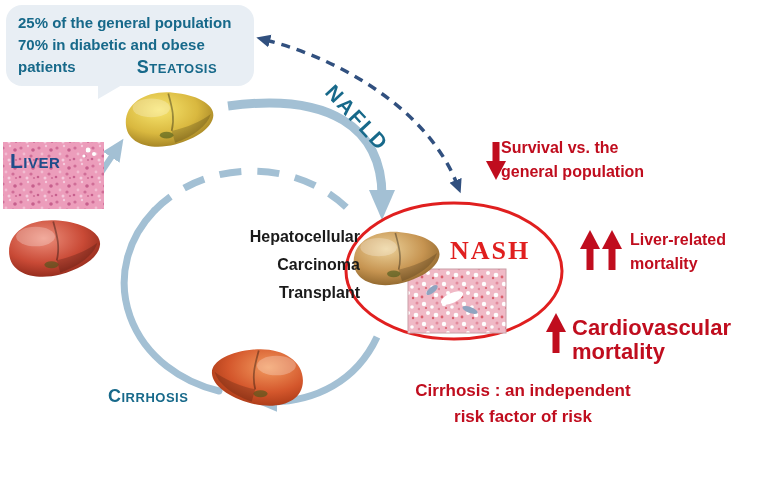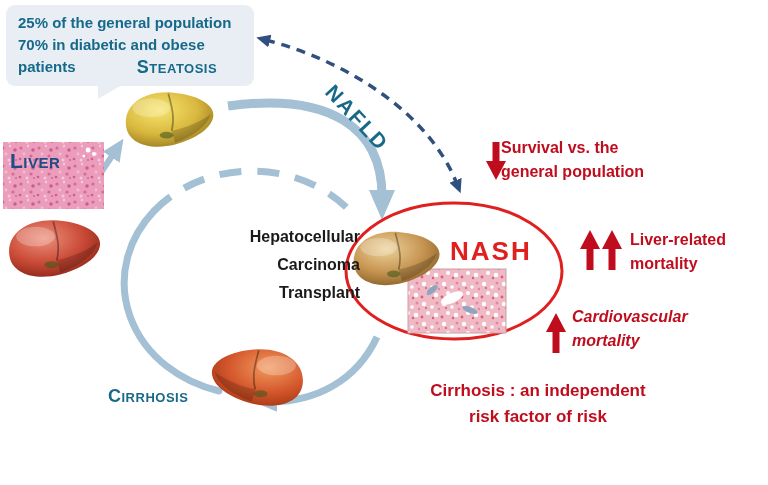--- a/index.html
+++ b/index.html
@@ -5,43 +5,43 @@
   html,body{margin:0;padding:0;background:#fff;}
   #stage{
     position:relative;width:768px;height:485px;background:#ffffff;overflow:hidden;
     font-family:"Liberation Sans",sans-serif;font-weight:bold;
   }
   #arrows{position:absolute;left:0;top:0;}
   .abs{position:absolute;}
   .smallcaps{font-variant:small-caps;}
   .teal{color:var(--teal);}
   .navy{color:var(--navy);}
-  .red{color:var(--red);}
+  .red{color:var(--red);font-family:Liberation Serif, serif;}
   .darkred{color:var(--dark-red);}
   .black{color:var(--text-black);}
 
   .callout{
     left:6px;top:5px;width:248px;padding:7px 10px 8px 12px;box-sizing:border-box;
-    background:var(--callout-bg);border-radius:9px;
+    background:var(--callout-bg);border-radius:16px;
     font-size:15px;line-height:22px;color:var(--teal);
   }
   .callout-tail{
     position:absolute;left:92px;bottom:-13px;width:0;height:0;
     border-top:14px solid var(--callout-bg);border-right:24px solid transparent;
   }
   .steatosis-label{left:112px;top:57px;width:130px;text-align:center;font-size:18px;letter-spacing:.5px;}
   .healthy-label{left:10px;top:147px;font-size:21px;line-height:27px;letter-spacing:.5px;}
   .cirrhosis-label{left:108px;top:386px;width:120px;font-size:18px;letter-spacing:.5px;}
   .nafld-label{left:338px;top:80px;font-size:21px;letter-spacing:2px;transform:rotate(47deg);transform-origin:0 0;}
   .nash-label{left:450px;top:236px;font-size:26px;letter-spacing:2px;}
   .cycle-text{left:150px;top:223px;width:210px;text-align:right;font-size:16px;line-height:28px;}
   .survival-text{left:501px;top:136px;width:192px;text-align:left;font-size:16px;line-height:24px;}
   .liver-mortality-text{left:630px;top:228px;width:140px;font-size:16px;line-height:24px;}
-  .cardio-text{left:572px;top:305px;width:160px;font-size:16px;line-height:24px;font-style:italic;}
-  .cirrhosis-risk-text{left:392px;top:378px;width:292px;text-align:center;font-size:17px;line-height:26px;}
+  .cardio-text{left:572px;top:316px;width:160px;font-size:22px;line-height:24px;}
+  .cirrhosis-risk-text{left:377px;top:378px;width:292px;text-align:center;font-size:17px;line-height:26px;}
 </style>
 </head>
 <body>
 
 <div id="stage">
 
   <svg id="arrows" width="768" height="485" viewBox="0 0 768 485">
     <defs>
       <marker id="mSteel" markerUnits="userSpaceOnUse" markerWidth="34" markerHeight="30" refX="6" refY="13" orient="auto">
         <path d="M0,0 L30,13 L0,26 Z" style="fill:var(--steel-arrow)"></path>

